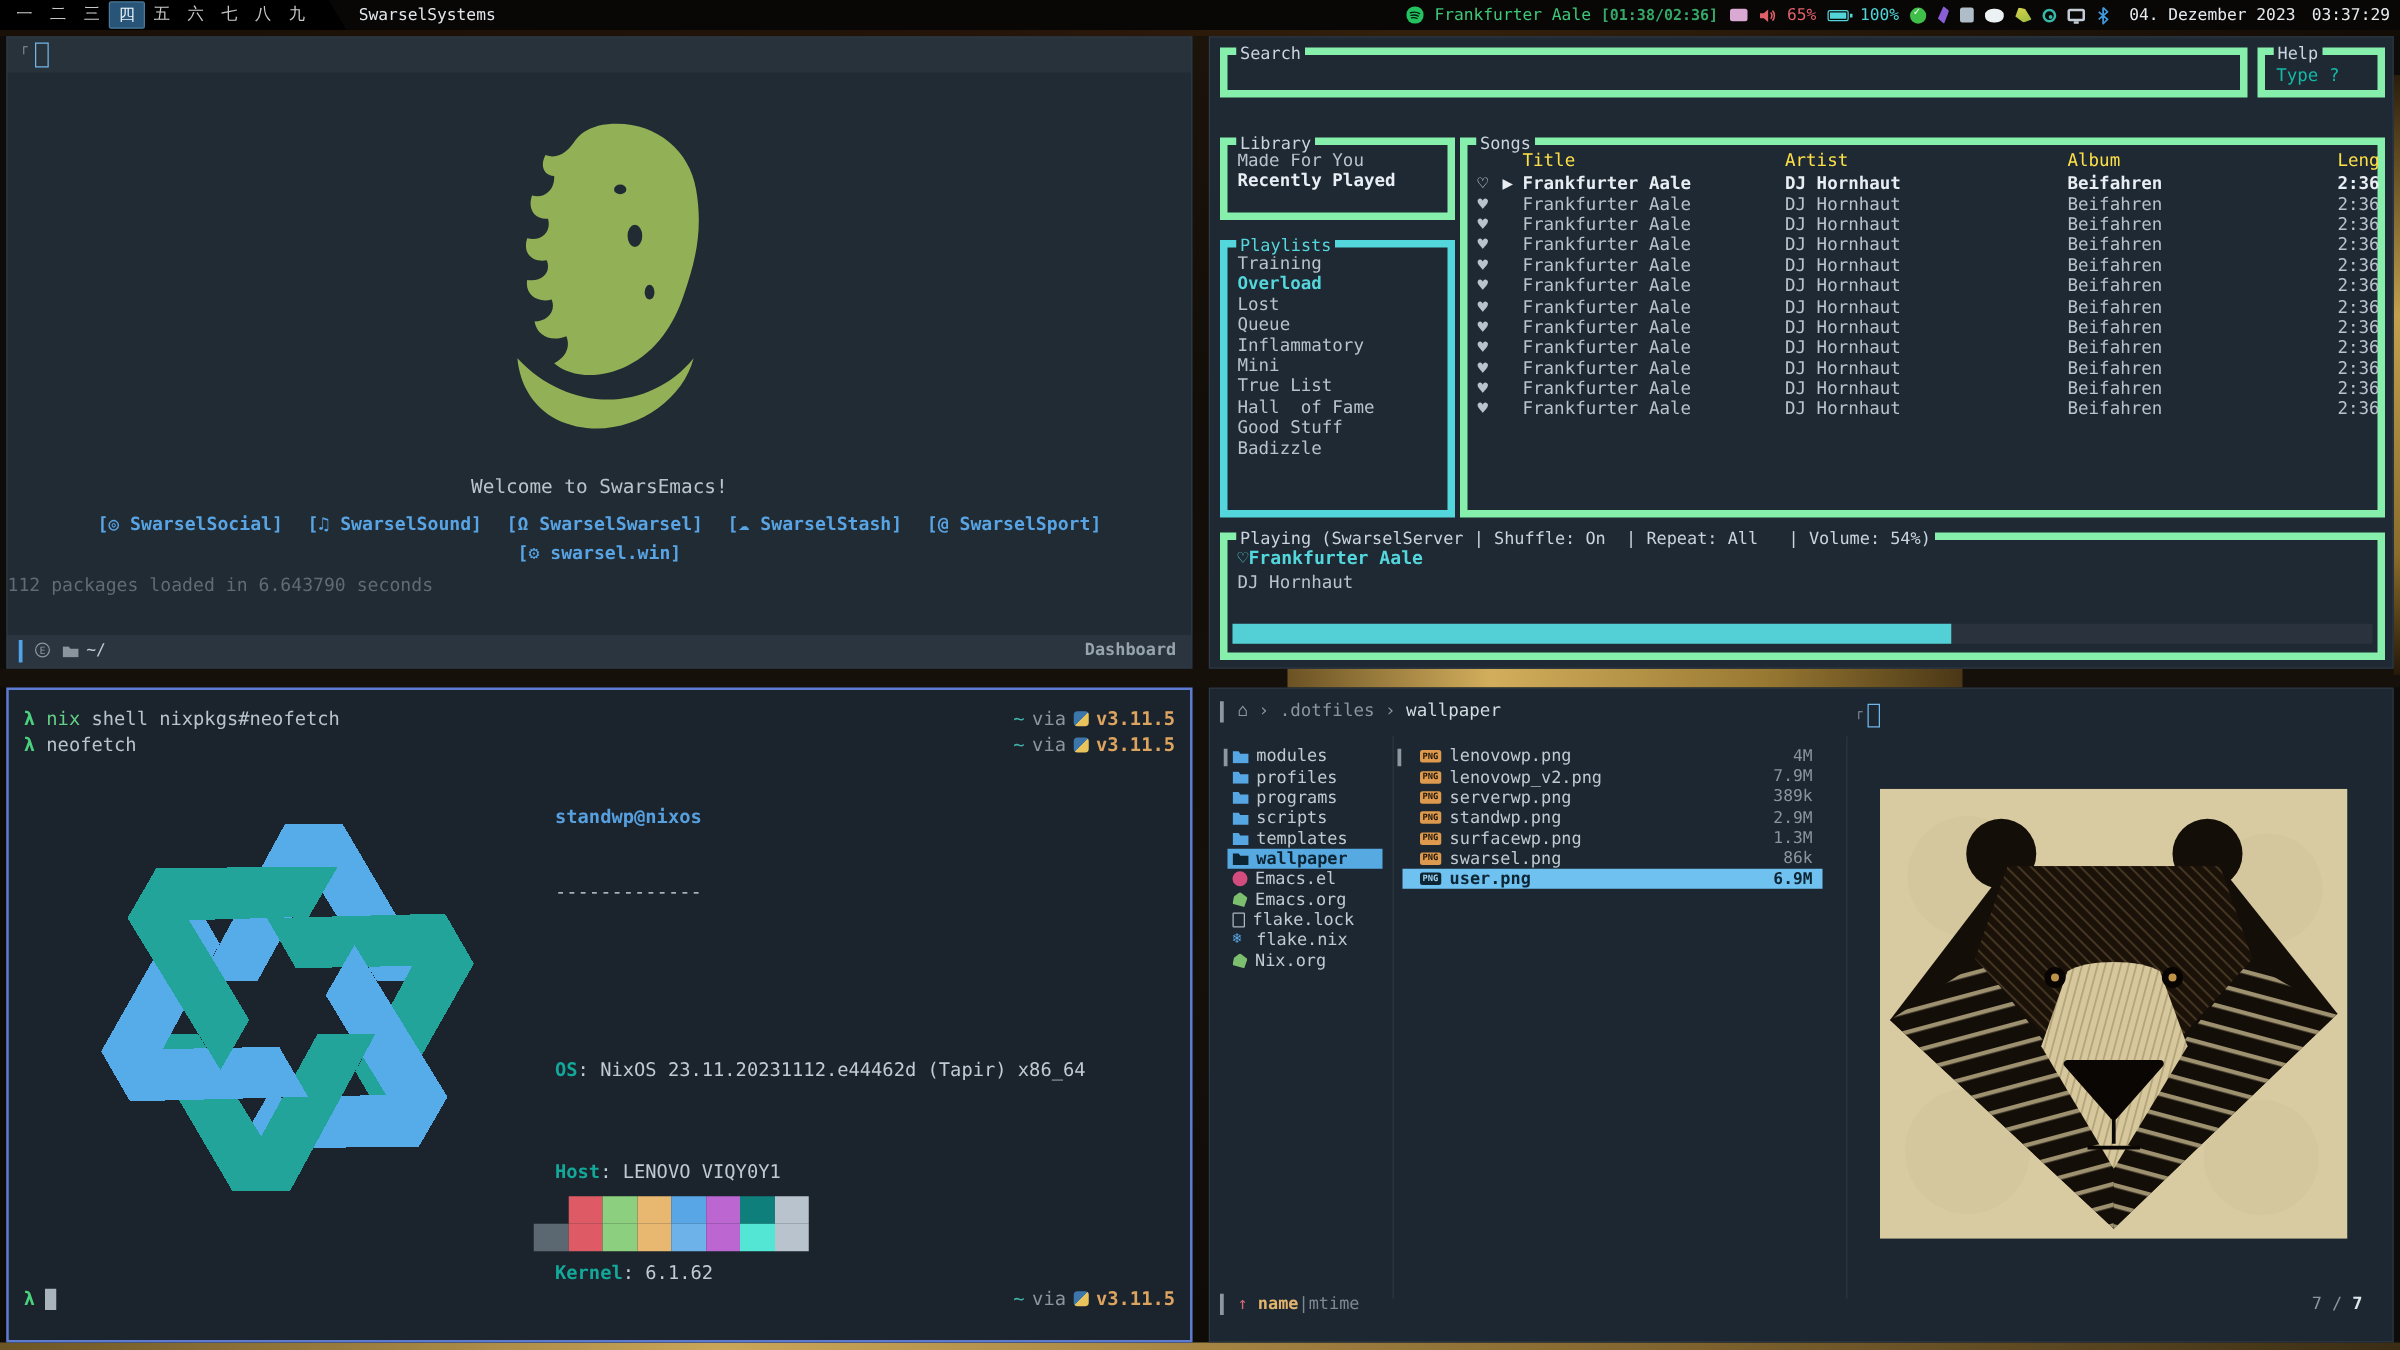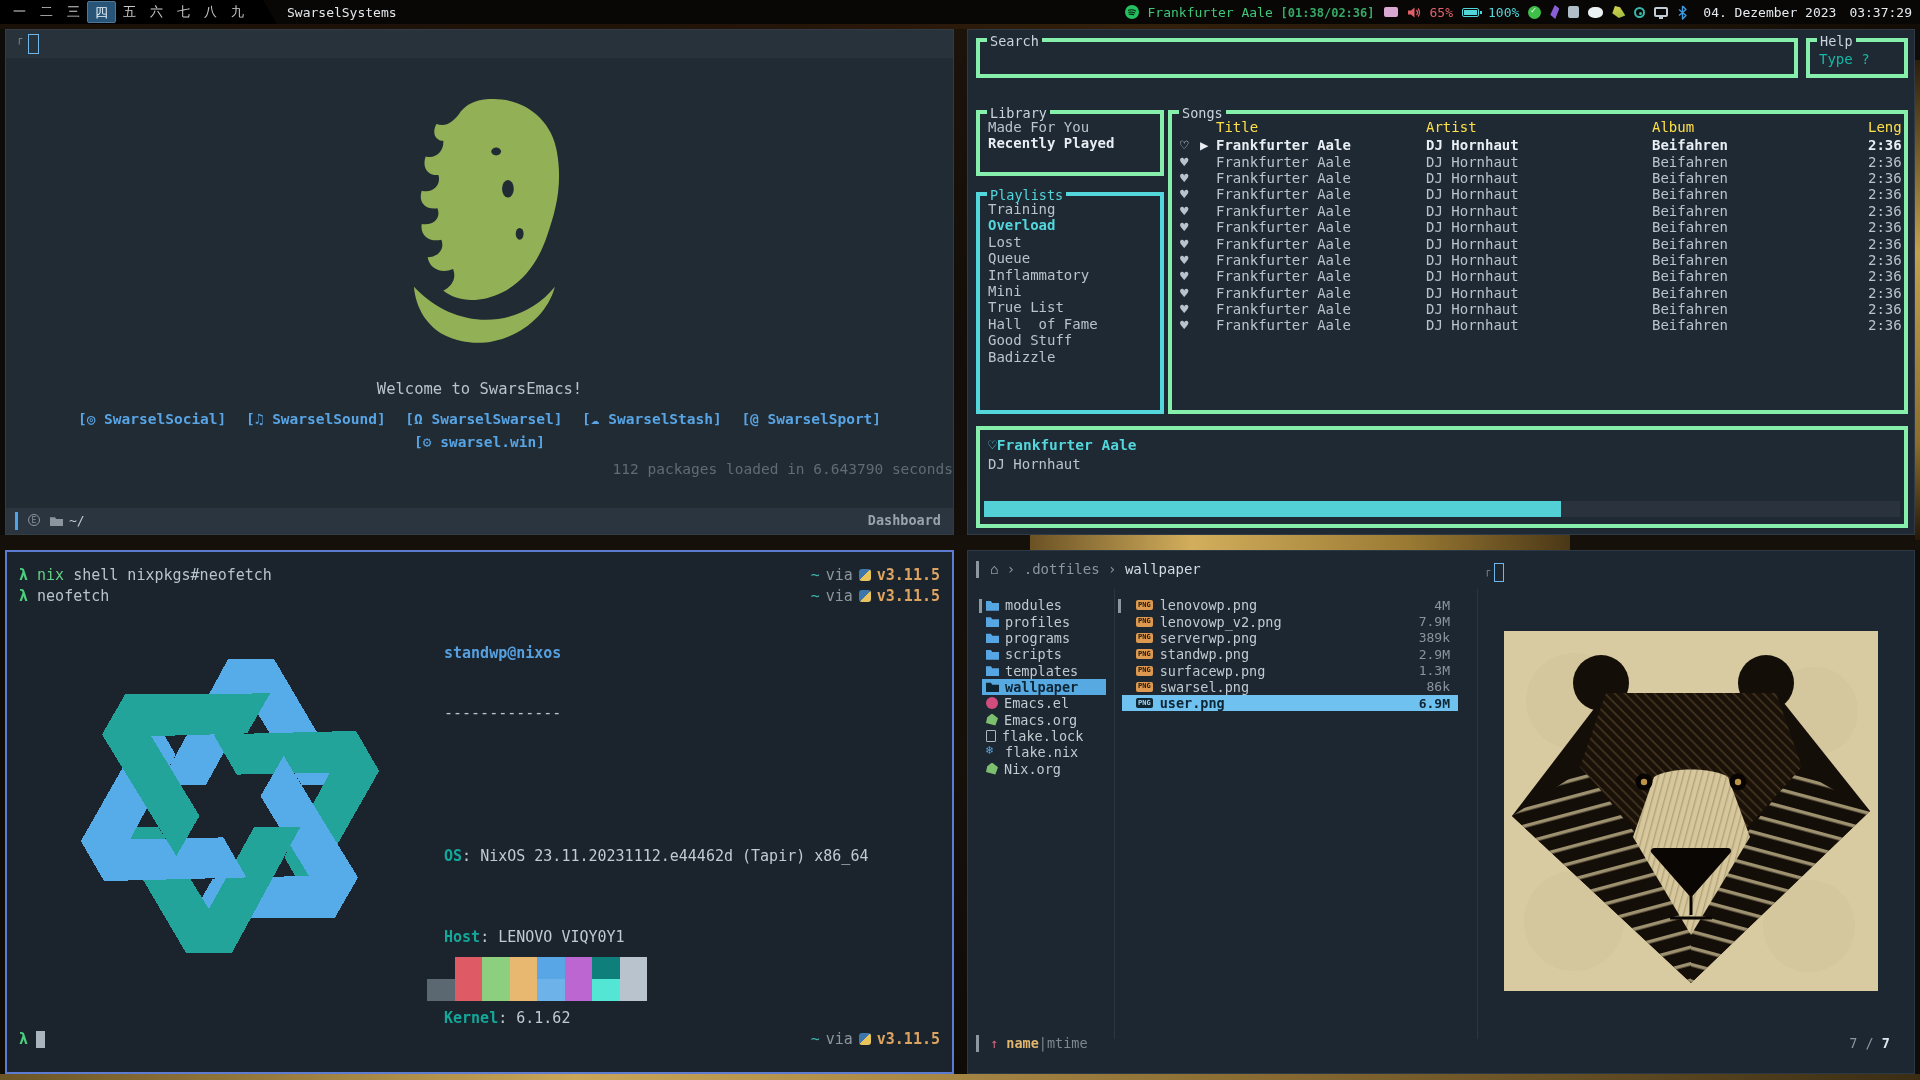--- a/index.html
+++ b/index.html
@@ -53,31 +53,31 @@
   
   .em-top{position:absolute;left:0;top:0;right:0;height:28px;background:rgba(255,255,255,0.035);}
   .corner-glyph{position:absolute;color:#8b959e;font-size:10px;}
   .em-top .corner-glyph{left:10px;top:3px;}
   .em-cursor{position:absolute;left:22px;top:4px;width:11px;height:20px;border:1.5px solid #6fb7ea;}
   .em-logo{position:absolute;left:357px;top:62px;}
   .em-welcome{position:absolute;left:0;right:0;top:350px;text-align:center;font-size:15.5px;color:#b9c3cc;}
   .em-links{position:absolute;left:0;right:0;top:379px;text-align:center;}
   .em-links2{position:absolute;left:0;right:0;top:402px;text-align:center;}
   .em-btn{display:inline-block;margin:0 5px;color:#58a4e4;font-weight:bold;font-size:14.5px;white-space:pre;}
-  .em-pkgs{position:absolute;left:0;right:0;top:431px;text-align:right;font-size:14.5px;color:#5f6b75;}
+  .em-pkgs{position:absolute;left:0;right:0;top:431px;text-align:left;font-size:14.5px;color:#5f6b75;}
   .em-modeline{position:absolute;left:0;right:0;bottom:0;height:26px;background:rgba(151,180,205,0.08);}
   .ml-accent{position:absolute;left:9px;top:4px;width:3px;height:18px;background:#4fa3e8;}
   .ml-circle{position:absolute;left:22px;top:6px;width:12px;height:12px;border:1.5px solid #8b959e;border-radius:50%;
     font-size:8px;line-height:11px;text-align:center;color:#8b959e;}
   .ml-folder{position:absolute;left:44px;top:8px;width:13px;height:10px;background:#8b959e;
     clip-path:polygon(0 12%,38% 12%,48% 30%,100% 30%,100% 100%,0 100%);}
   .ml-path{position:absolute;left:63px;top:5px;font-size:13px;color:#c2cad1;}
   .ml-mode{position:absolute;right:12px;top:4px;font-size:13.5px;font-weight:bold;color:#97a4ae;}
   
-  .box{position:absolute;border:4px solid #86efac;}
+  .box{position:absolute;border:6px solid #86efac;}
   .box-label{position:absolute;top:-9px;left:7px;background:#1f2933;padding:0 3px;font-size:13.5px;color:#c9d4de;white-space:pre;}
   .box.cyan{border-color:#53d6dc;}
   .box.cyan > .box-label{color:#53d6dc;}
   .search-box{left:8px;top:8px;width:822px;height:40px;}
   .help-box{left:838px;top:8px;width:102px;height:40px;}
   .help-text{position:absolute;left:9px;top:9px;font-size:14px;color:#14b8a6;}
   .library-box{left:8px;top:80px;width:188px;height:66px;}
   .playlists-box{left:8px;top:162px;width:188px;height:222px;}
   .tui-list{margin:0;padding:5px 0 0 8px;list-style:none;}
   .tui-list li{height:16.4px;font-size:14px;color:#b9c3cc;white-space:pre;}
@@ -419,20 +419,21 @@
             <span class="fav">♥</span>
             <span></span>
             <span>Frankfurter Aale</span>
             <span>DJ Hornhaut</span>
             <span>Beifahren</span>
             <span class="len">2:36</span>
           </div>
         </div>
     </div>
     <div class="box playing-box">
+      <span class="box-label">Playing (SwarselServer | Shuffle: On  | Repeat: All   | Volume: 54%)</span>
       <div class="pl-track"><span>♡</span><span>Frankfurter Aale</span></div>
       <div class="pl-artist">DJ Hornhaut</div>
       <div class="progress">
         <div class="progress-fill" style="width: 63%;"></div>
       </div>
     </div>
   </section>
 
   <section id="term" class="window">
     <div class="t-line l1" style="top:14px;"><span class="prompt">λ</span> <span class="cmd">nix</span><span class="args"> shell nixpkgs#neofetch</span></div>

